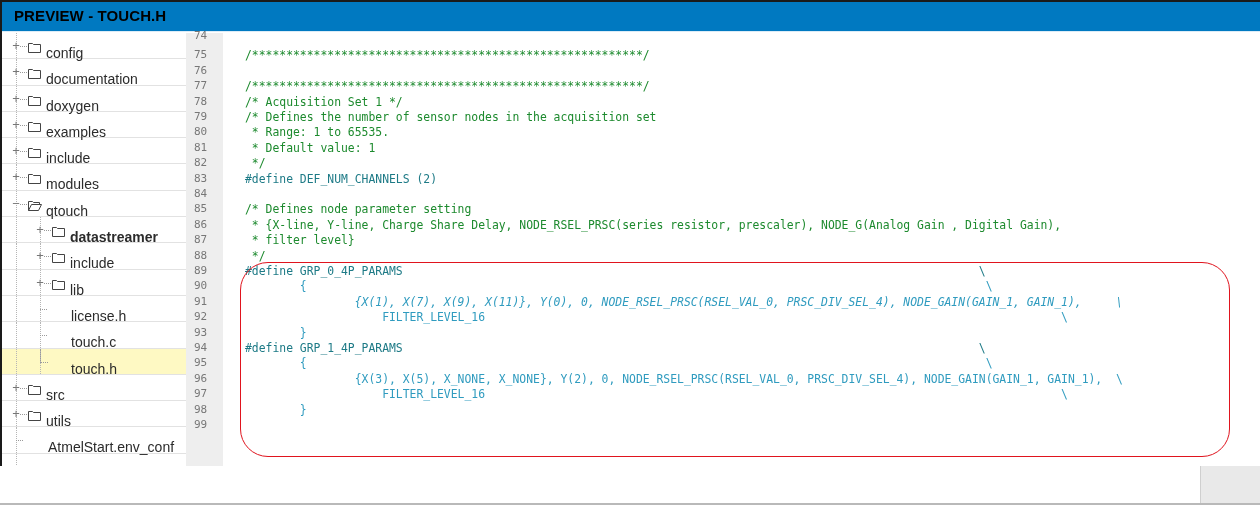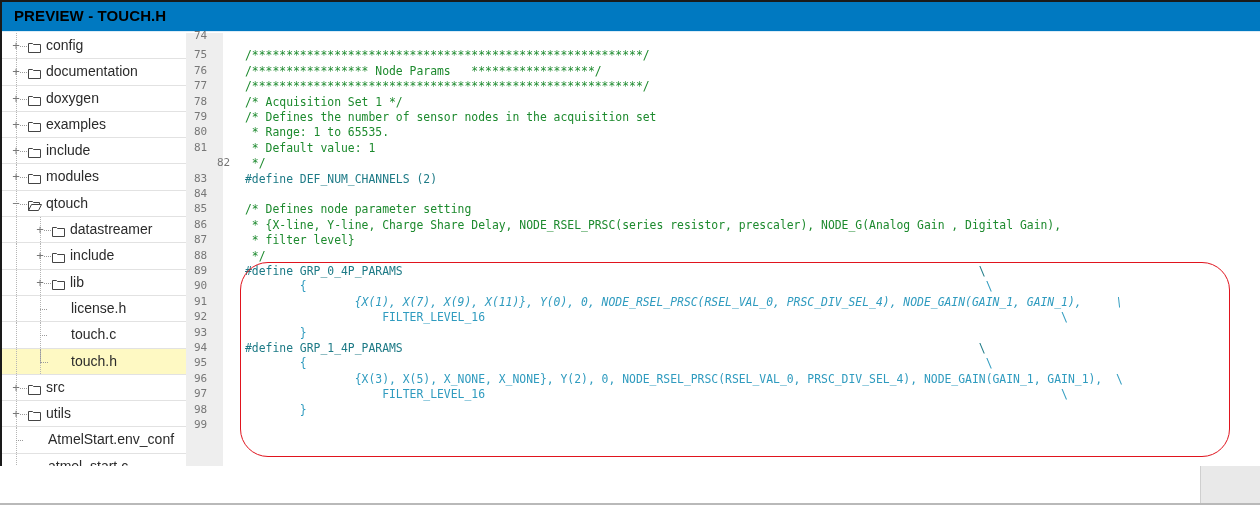--- a/index.html
+++ b/index.html
@@ -11,21 +11,21 @@
     .titlebar .title { position: absolute; left: 12px; top: 5px; color: #000000; font-weight: bold; font-size: 15px; letter-spacing: 0.1px; }
 
     .tree { position: absolute; left: 0; top: 31px; width: 200px; height: 435px; background: #ffffff; overflow: hidden; }
     .tree-row { position: relative; height: 26.3px; border-bottom: 1px solid #e2e2e2; font-size: 14px; color: #2b2b2b; white-space: nowrap; }
     .tree-row.selected { background: #fef9c3; }
     .tree-row .guide-v { position: absolute; top: 0; bottom: 0; width: 0; border-left: 1px dotted #b5b5b5; }
     .tree-row .expander { position: absolute; top: 6px; width: 10px; height: 14px; color: #777; font-size: 13px; line-height: 14px; text-align: center; }
     .tree-row .dash { position: absolute; top: 13px; width: 7px; border-top: 1px dotted #9a9a9a; }
     .tree-row .elbow { position: absolute; top: 0; height: 14px; width: 8px; border-left: 1px dotted #9a9a9a; border-bottom: 1px dotted #9a9a9a; }
     .tree-row .folder { position: absolute; top: 7px; width: 13px; height: 11px; }
-    .tree-row .label { position: absolute; top: 4px; text-align: right; }
+    .tree-row .label { position: absolute; top: 12px; text-align: right; }
 
     .gutter { position: absolute; left: 184px; top: 31px; width: 37px; height: 435px; background: #eeeeee; }
     .ln { position: absolute; left: 8px; font-family: "DejaVu Sans Mono", monospace; font-size: 11px; color: #777; }
     .code { position: absolute; left: 237px; top: 31px; width: 1021px; height: 435px; overflow: hidden; }
     .code-line { position: absolute; left: 6px; font-family: "DejaVu Sans Mono", "Liberation Mono", monospace; font-size: 11.4px; white-space: pre; }
     .c-comment { color: #1d8a2e; }
     .c-define { color: #1d7a86; }
     .c-body { color: #2f9bbf; }
 
     .highlight-box { position: absolute; left: 240px; top: 262px; width: 990px; height: 195px; border: 1.2px solid #e0141e; border-radius: 28px; pointer-events: none; }
@@ -107,21 +107,21 @@
         <span class="label" style="left: 44px;">qtouch</span>
       </div>
       <div class="tree-row">
         <span class="guide-v" style="left: 14px;"></span>
         <span class="guide-v" style="left: 38px;"></span>
         <span class="expander" style="left: 33px;">+</span>
         <span class="dash" style="left: 42px;"></span>
         <span class="folder" style="left: 50px;"><svg viewBox="0 0 13 11" width="13" height="11">
             <path d="M0.5 1.5 H4.5 L5.5 2.5 H12.5 V10.5 H0.5 Z" fill="none" stroke="#444" stroke-width="1"></path>
           </svg></span>
-        <span class="label" style="left: 68px;">datastreamer</span>
+        <span class="label" style="left: 68px; font-weight: bold;">datastreamer</span>
       </div>
       <div class="tree-row">
         <span class="guide-v" style="left: 14px;"></span>
         <span class="guide-v" style="left: 38px;"></span>
         <span class="expander" style="left: 33px;">+</span>
         <span class="dash" style="left: 42px;"></span>
         <span class="folder" style="left: 50px;"><svg viewBox="0 0 13 11" width="13" height="11">
             <path d="M0.5 1.5 H4.5 L5.5 2.5 H12.5 V10.5 H0.5 Z" fill="none" stroke="#444" stroke-width="1"></path>
           </svg></span>
         <span class="label" style="left: 68px;">include</span>
@@ -186,21 +186,21 @@
 
   <div class="gutter" id="gutter">
       <span class="ln" style="top: -4px;">74</span>
       <span class="ln" style="top: 15.4px;">75</span>
       <span class="ln" style="top: 30.8px;">76</span>
       <span class="ln" style="top: 46.2px;">77</span>
       <span class="ln" style="top: 61.6px;">78</span>
       <span class="ln" style="top: 77px;">79</span>
       <span class="ln" style="top: 92.4px;">80</span>
       <span class="ln" style="top: 107.8px;">81</span>
-      <span class="ln" style="top: 123.2px; margin-left: 23px;">82</span>
+      <span class="ln" style="top: 123.2px;">82</span>
       <span class="ln" style="top: 138.6px;">83</span>
       <span class="ln" style="top: 154px;">84</span>
       <span class="ln" style="top: 169.4px;">85</span>
       <span class="ln" style="top: 184.8px;">86</span>
       <span class="ln" style="top: 200.2px;">87</span>
       <span class="ln" style="top: 215.6px;">88</span>
       <span class="ln" style="top: 231px;">89</span>
       <span class="ln" style="top: 246.4px;">90</span>
       <span class="ln" style="top: 261.8px;">91</span>
       <span class="ln" style="top: 277.2px;">92</span>
@@ -208,21 +208,20 @@
       <span class="ln" style="top: 308px;">94</span>
       <span class="ln" style="top: 323.4px;">95</span>
       <span class="ln" style="top: 338.8px;">96</span>
       <span class="ln" style="top: 354.2px;">97</span>
       <span class="ln" style="top: 369.6px;">98</span>
       <span class="ln" style="top: 385px;">99</span>
     </div>
   <div class="code" id="code">
       <span class="code-line c-comment" style="top: -4px;"></span>
       <span class="code-line c-comment" style="top: 15.4px;">/*********************************************************/</span>
-      <span class="code-line c-comment" style="top: 30.8px;">/***************** Node Params   ******************/</span>
       <span class="code-line c-comment" style="top: 46.2px;">/*********************************************************/</span>
       <span class="code-line c-comment" style="top: 61.6px;">/* Acquisition Set 1 */</span>
       <span class="code-line c-comment" style="top: 77px;">/* Defines the number of sensor nodes in the acquisition set</span>
       <span class="code-line c-comment" style="top: 92.4px;"> * Range: 1 to 65535.</span>
       <span class="code-line c-comment" style="top: 107.8px;"> * Default value: 1</span>
       <span class="code-line c-comment" style="top: 123.2px;"> */</span>
       <span class="code-line c-define" style="top: 138.6px;">#define DEF_NUM_CHANNELS (2)</span>
       <span class="code-line c-define" style="top: 154px;"></span>
       <span class="code-line c-comment" style="top: 169.4px;">/* Defines node parameter setting</span>
       <span class="code-line c-comment" style="top: 184.8px;"> * {X-line, Y-line, Charge Share Delay, NODE_RSEL_PRSC(series resistor, prescaler), NODE_G(Analog Gain , Digital Gain),</span>

